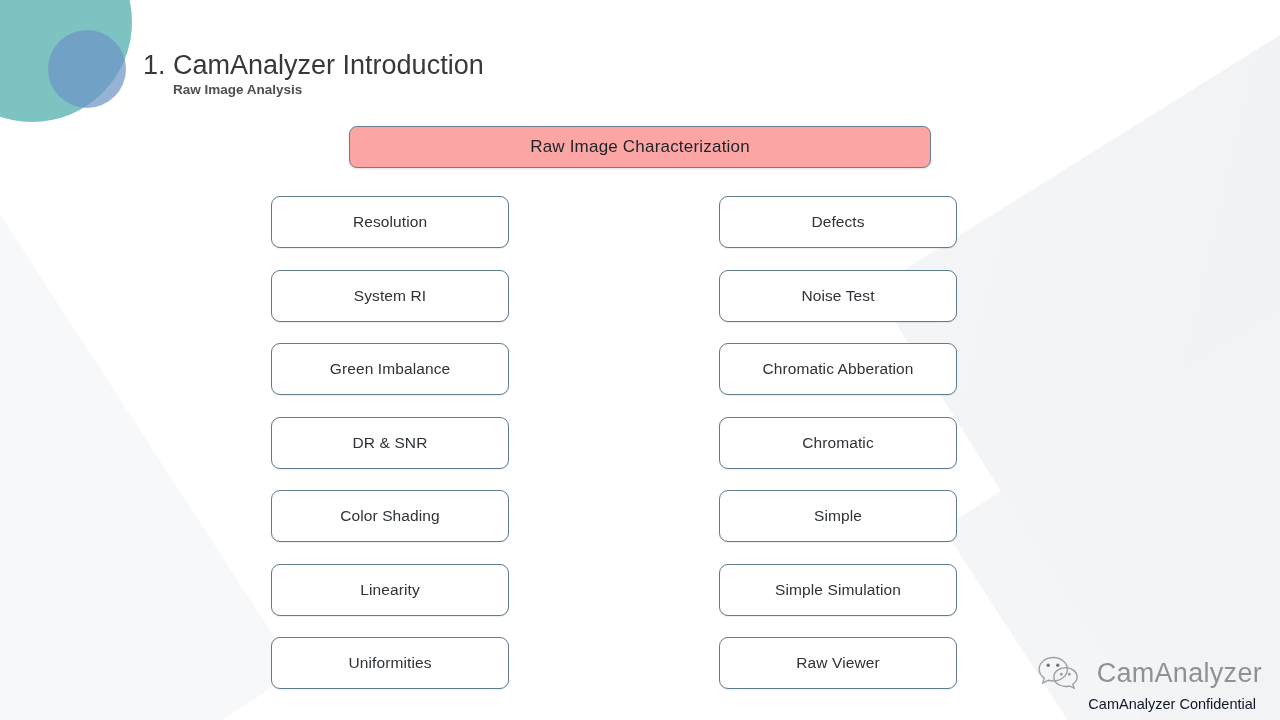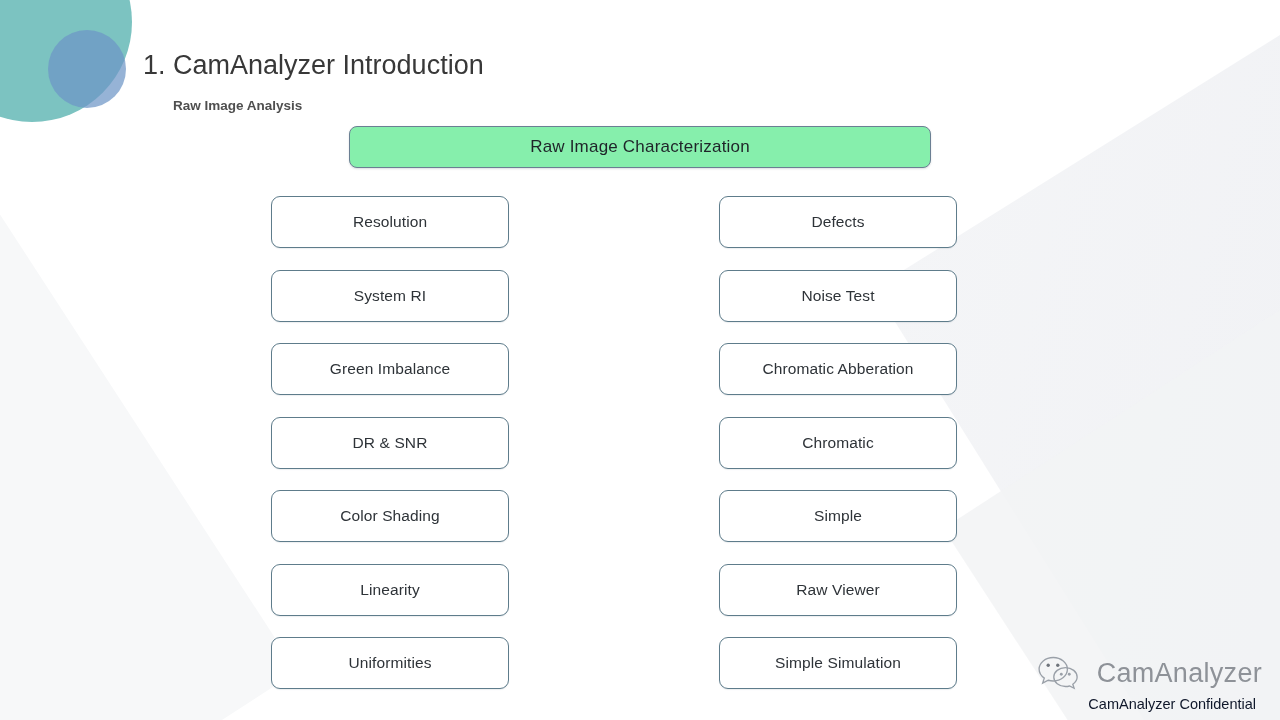--- a/index.html
+++ b/index.html
@@ -102,39 +102,39 @@
   .slide-title {
     margin: 0;
     font-size: 27px;
     font-weight: normal;
     color: #383838;
     letter-spacing: 0px;
     line-height: 34px;
     white-space: nowrap;
   }
   .slide-subtitle {
-    margin: 16px 0 0 30px;
+    margin: 0 0 0 30px;
     font-size: 13.5px;
     font-weight: bold;
     color: #4f4f4f;
     line-height: 16px;
     white-space: nowrap;
   }
 
   
   .banner {
     position: absolute;
     left: 349px;
     top: 126px;
     width: 582px;
     height: 42px;
     box-sizing: border-box;
     border: 1.3px solid #6b7f93;
     border-radius: 8px;
-    background: #86efac;
+    background: #fca5a5;
     display: flex;
     align-items: center;
     justify-content: center;
     box-shadow: 0 1px 2px rgba(60, 70, 90, 0.18);
   }
   .banner-label {
     font-size: 17px;
     color: #1f2429;
     letter-spacing: .2px;
     white-space: nowrap;
@@ -273,24 +273,24 @@
       <div class="node-box">
         <span class="node-label">Chromatic Abberation</span>
       </div>
       <div class="node-box">
         <span class="node-label">Chromatic</span>
       </div>
       <div class="node-box">
         <span class="node-label">Simple</span>
       </div>
       <div class="node-box">
+        <span class="node-label">Simple Simulation</span>
+      </div>
+      <div class="node-box">
         <span class="node-label">Raw Viewer</span>
-      </div>
-      <div class="node-box">
-        <span class="node-label">Simple Simulation</span>
       </div>
     </div>
 
   </div>
 
   <div class="watermark">
     <div class="wm-brandline">
       <svg class="wechat-icon" viewBox="0 0 52 44">
         <g fill="none" stroke="#9aa0a8" stroke-width="1.5">
           <path d="M19.5 4.5C10.6 4.5 3.5 10.4 3.5 17.6c0 4.1 2.3 7.8 5.9 10.2l-1.9 5.6 6.3-3.2c1.8.5 3.7.8 5.7.8 8.9 0 16-5.9 16-13.1S28.4 4.5 19.5 4.5z"></path>

